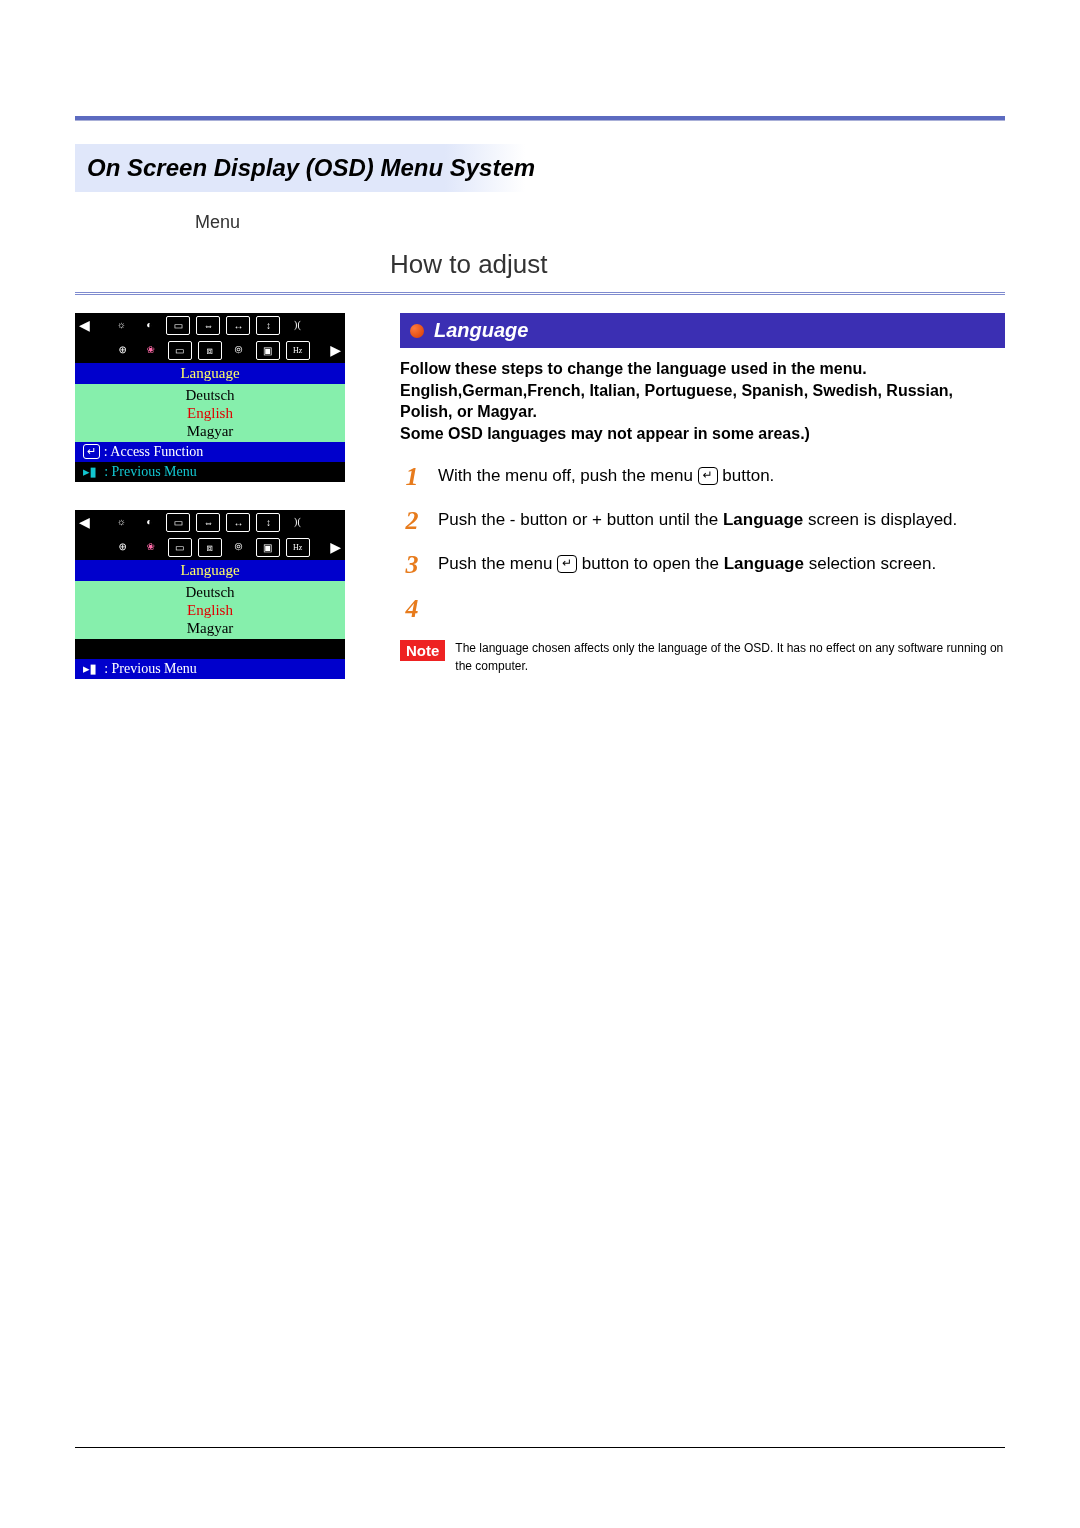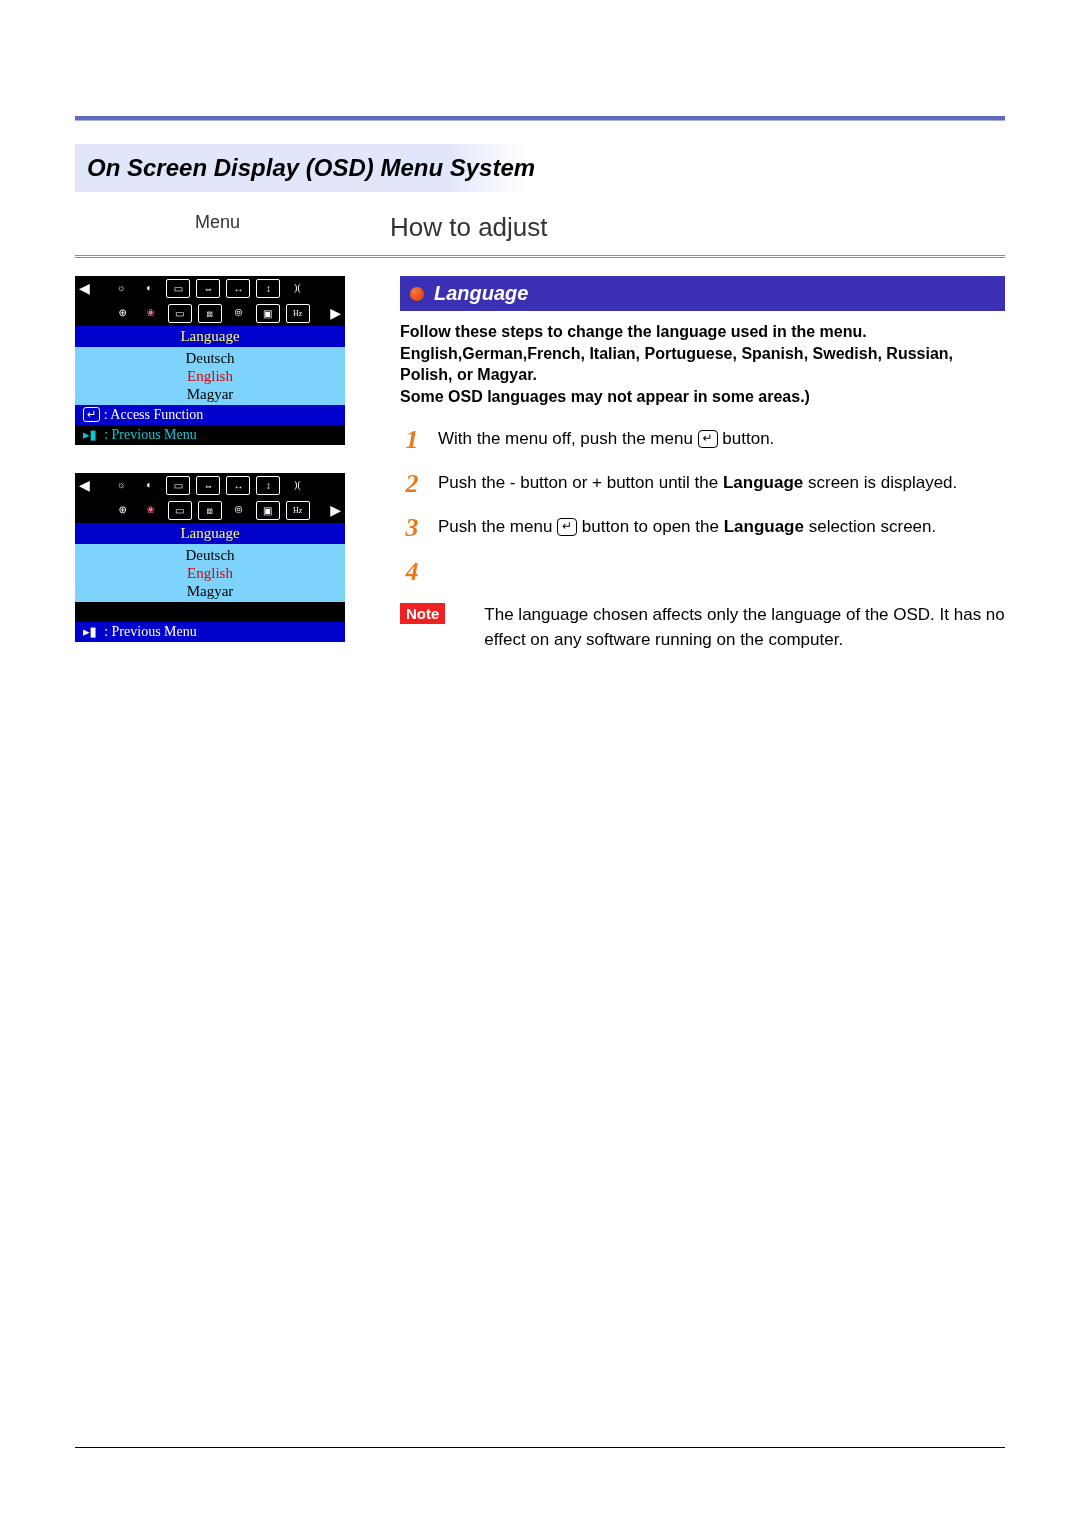--- a/index.html
+++ b/index.html
@@ -4,52 +4,52 @@
 <style>
   body { margin:0; font-family: Arial, Helvetica, sans-serif; background:#fff; }
   .page { width:1080px; height:1528px; position:relative; box-sizing:border-box; padding:120px 75px 60px 75px;border-radius:19px; }
   .topbar { position:absolute; top:116px; left:75px; right:75px; height:4px; background:#5c6bc0; }
   .topbar-under { position:absolute; top:120px; left:75px; right:75px; height:1px; background:#aab0d8; }
   .title-block { margin-top:24px; }
   .title-shade { background: linear-gradient(90deg, #e0e7fa 0%, #e0e7fa 370px, rgba(224,231,250,0) 450px); padding:10px 12px; display:inline-block; width:530px; }
   .title { font-size:24px; font-weight:bold; font-style:italic; color:#000; }
   .col-heads { display:flex; margin-top:20px; padding-bottom:12px; border-bottom:3px double #7f8bcf; }
   .col-heads .m { width:285px; text-align:center; font-size:18px; color:#333; }
-  .col-heads .h { flex:1; padding-left:30px; font-size:26px; color:#333; }
+  .col-heads .h { flex:1; padding-left:30px; font-size:26px; color:#333;margin-top:37px; }
   .content { display:flex; margin-top:18px; }
   .left { width:290px; }
   .right { flex:1; padding-left:35px; }
   
   .osd { width:270px; background:#000; font-family: 'Times New Roman', serif; font-size:15px; color:#fff; margin-bottom:28px; }
   .osd .iconrow { display:flex; align-items:center; justify-content:space-between; padding:3px 4px; }
   .osd .iconrow .arrow { color:#fff; font-size:14px; }
   .osd .icons { display:flex; gap:6px; }
   .osd .icon { width:22px; height:17px; border:1px solid #fff; border-radius:2px; display:flex; align-items:center; justify-content:center; font-size:10px; color:#fff; }
   .osd .icon.noborder { border:none; color:#fff; }
   .osd .icon.active { border-color:#ff6aa8; color:#ff6aa8; }
   .osd .label { text-align:center; background:#0000cc; color:#ffff66; padding:2px 0; }
-  .osd .list { background:#7dd3fc; text-align:center; padding:2px 0; }
+  .osd .list { background:#86efac; text-align:center; padding:2px 0; }
   .osd .list .item { color:#000; line-height:1.2; }
   .osd .list .item.sel { color:#e00000; }
   .osd .hint { background:#0000cc; color:#fff; padding:2px 8px; font-size:14px; }
   .osd .hint.cyan { background:#000; color:#12c6d0; }
   .enter-glyph { display:inline-block; border:1px solid currentColor; border-radius:3px; padding:0 3px; font-size:11px; line-height:1.2; vertical-align:1px; }
   .prev-glyph { display:inline-block; font-size:13px; margin-right:4px; vertical-align:0; }
   
   .section-bar { background:#3b2fb3; color:#fff; font-weight:bold; font-style:italic; font-size:20px; padding:6px 10px 6px 34px; position:relative; }
   .section-bar .dot { position:absolute; left:10px; top:50%; transform:translateY(-50%); width:14px; height:14px; border-radius:50%; background: radial-gradient(circle at 30% 30%, #ff7a3d, #d83a00); }
   .intro { margin-top:10px; font-weight:bold; font-size:16px; line-height:1.35; }
   .steps { margin-top:20px; font-size:17px; }
   .step { display:flex; gap:14px; margin-bottom:18px; align-items:flex-start; }
   .stepn { font-family:'Times New Roman',serif; font-style:italic; font-size:26px; font-weight:bold; color:#e77b1c; width:24px; text-align:center; line-height:1; }
   .steptext { flex:1; line-height:1.4; }
   .enter-btn { display:inline-block; border:1.5px solid #000; border-radius:4px; padding:0 4px; font-size:12px; line-height:1.3; vertical-align:2px; }
   .note { display:flex; gap:10px; margin-top:4px; align-items:flex-start; }
   .note-badge { background:#e22; color:#fff; font-weight:bold; padding:2px 6px; font-size:15px; }
-  .note-text { flex:1; font-size:17px; line-height:1.45;margin-left:29px; }
+  .note-text { flex:1; font-size:12px; line-height:1.45; }
   .hr-bottom { position:absolute; left:75px; right:75px; bottom:80px; height:1px; background:#000; }
 </style>
 </head>
 <body>
 
 <div class="page">
   <div class="topbar"></div>
   <div class="topbar-under"></div>
 
   <div class="title-block">

